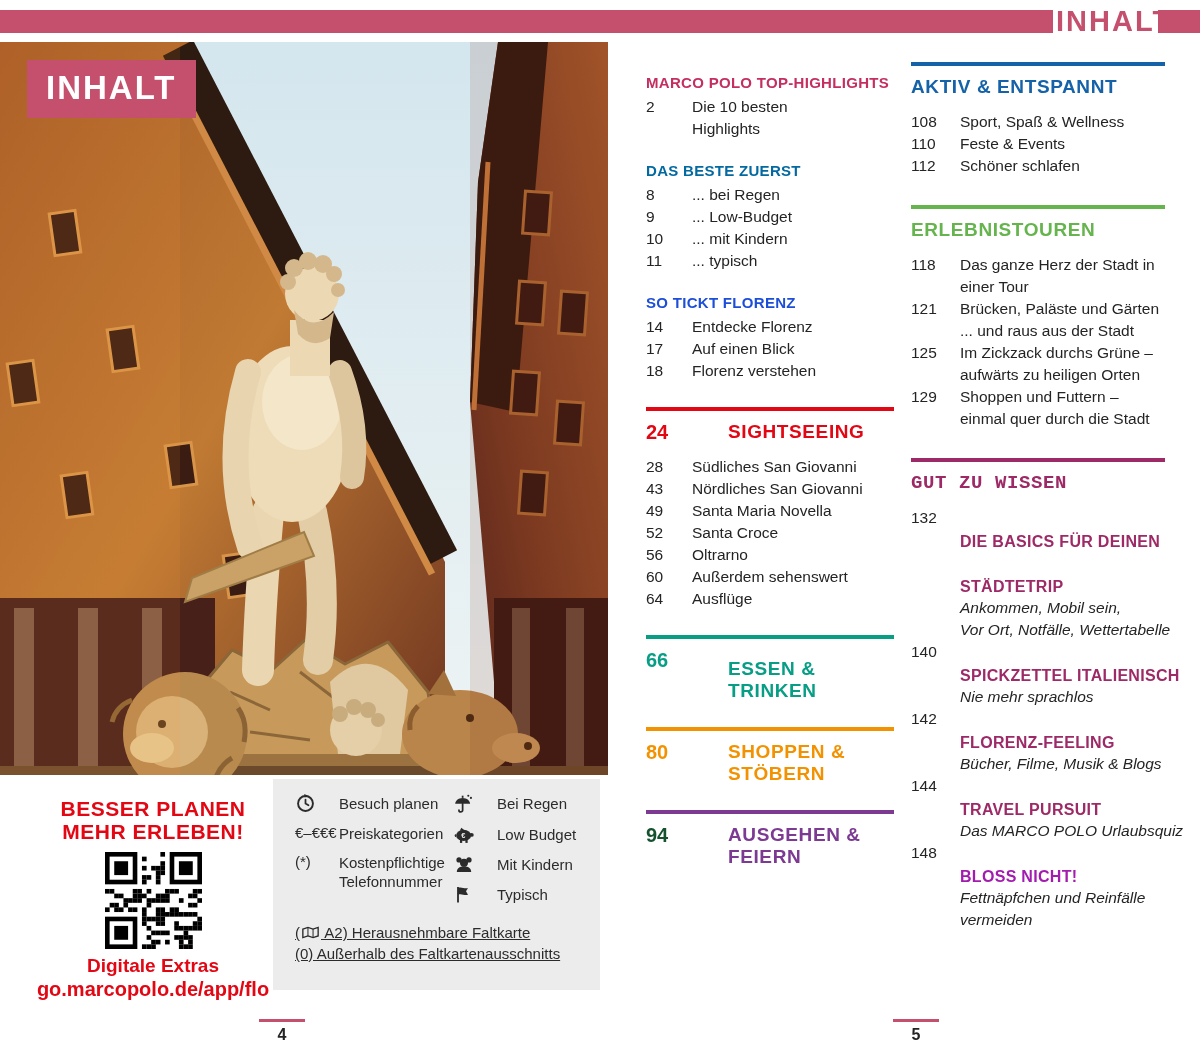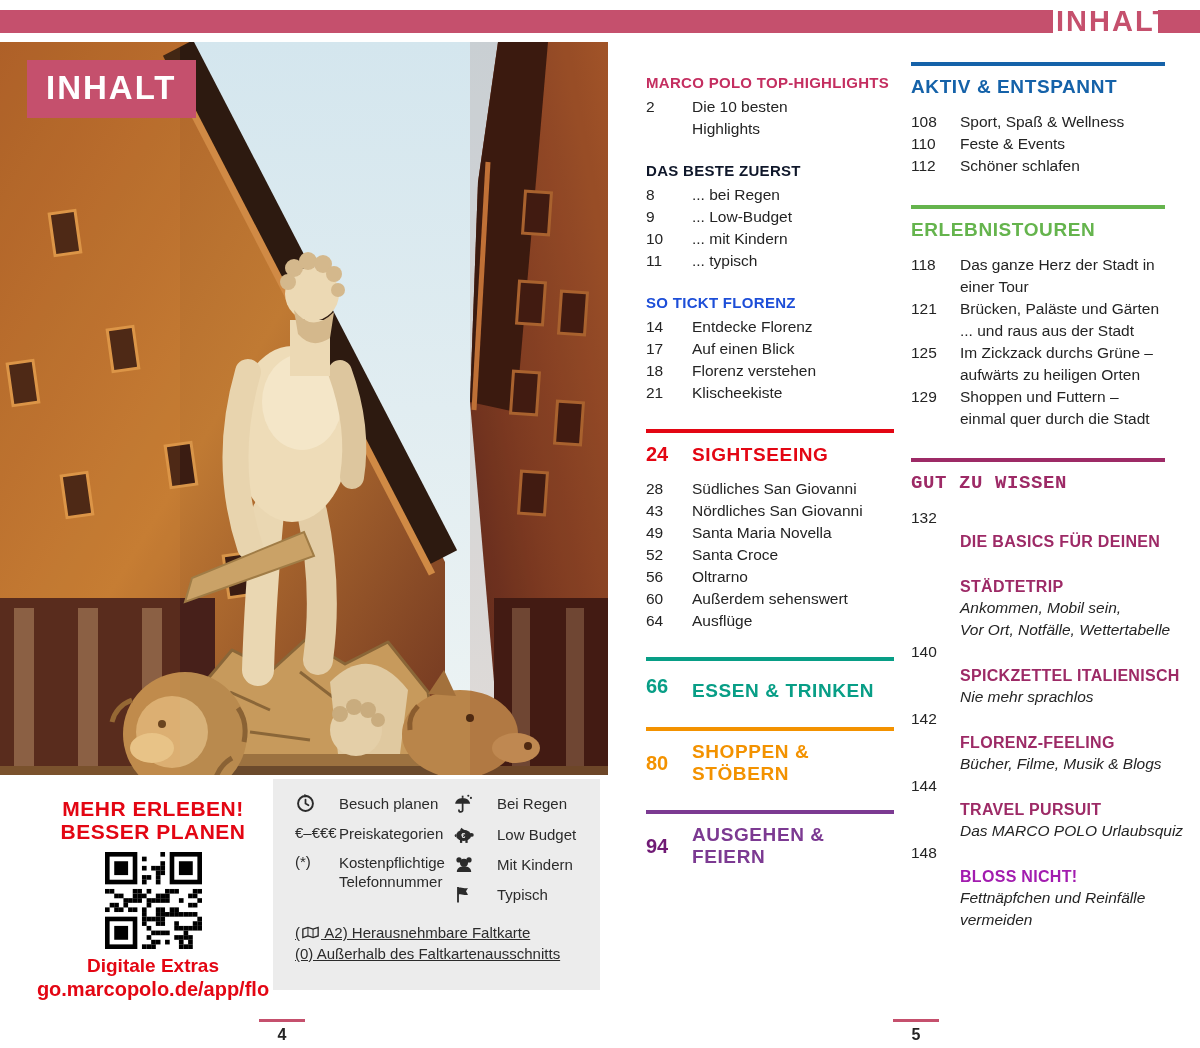--- a/index.html
+++ b/index.html
@@ -18,21 +18,21 @@
   .badge{position:absolute;left:27px;top:18px;background:#c5506d;color:#fff;
          font-size:33px;font-weight:bold;letter-spacing:2px;padding:9px 19px 11px 19px;}
 
   
   .col{position:absolute;}
   #toc-middle{left:646px;top:74px;width:248px;}
   #toc-right{left:911px;top:62px;width:254px;}
   .sec.minor{margin-bottom:22px;}
   .minortitle{font-weight:bold;font-size:15px;letter-spacing:.3px;margin-bottom:5px;}
   .rule{height:4px;margin-bottom:10px;}
-  .chaprow{display:flex;align-items:center;}
+  .chaprow{display:flex;align-items:flex-start;gap:36px;}
   .chapnum{width:46px;flex:none;font-size:20px;font-weight:bold;}
   .chaptitle{font-size:19px;font-weight:bold;letter-spacing:.6px;}
   .chaphead{font-size:19px;font-weight:bold;letter-spacing:.6px;margin-bottom:13px;}
   .sec.chapter{margin-top:25px;}
   .sec.chapter .entries{margin-top:12px;}
   #toc-right .sec.chapter-head + .sec.chapter-head{margin-top:28px;}
   .erow{display:flex;font-size:15.5px;line-height:22px;color:#242424;}
   .enum{width:46px;flex:none;}
   #toc-right .enum{width:49px;}
   .eline{white-space:nowrap;}
@@ -195,21 +195,21 @@
           <div class="erow">
             <span class="enum">2</span>
             <div class="etext">
               <div class="eline">Die 10 besten</div>
               <div class="eline">Highlights</div>
             </div>
           </div>
         </div>
       </div>
       <div class="sec minor">
-        <div class="minortitle" style="color: #0f172a;">DAS BESTE ZUERST</div>
+        <div class="minortitle" style="color: #0369a1;">DAS BESTE ZUERST</div>
         <div class="entries">
           <div class="erow">
             <span class="enum">8</span>
             <div class="etext">
               <div class="eline">... bei Regen</div>
             </div>
           </div>
           <div class="erow">
             <span class="enum">9</span>
             <div class="etext">
@@ -242,26 +242,20 @@
           <div class="erow">
             <span class="enum">17</span>
             <div class="etext">
               <div class="eline">Auf einen Blick</div>
             </div>
           </div>
           <div class="erow">
             <span class="enum">18</span>
             <div class="etext">
               <div class="eline">Florenz verstehen</div>
-            </div>
-          </div>
-          <div class="erow">
-            <span class="enum">21</span>
-            <div class="etext">
-              <div class="eline">Klischeekiste</div>
             </div>
           </div>
         </div>
       </div>
       <div class="sec chapter">
         <div class="rule" style="background: rgb(227, 6, 19);"></div>
         <div class="chaprow">
           <span class="chapnum" style="color: rgb(227, 6, 19);">24</span>
           <span class="chaptitle" style="color: rgb(227, 6, 19);">SIGHTSEEING</span>
         </div>
@@ -320,21 +314,21 @@
       <div class="sec chapter">
         <div class="rule" style="background: rgb(243, 146, 0);"></div>
         <div class="chaprow">
           <span class="chapnum" style="color: rgb(243, 146, 0);">80</span>
           <span class="chaptitle" style="color: rgb(243, 146, 0);">SHOPPEN &amp; STÖBERN</span>
         </div>
       </div>
       <div class="sec chapter">
         <div class="rule" style="background: rgb(124, 58, 146);"></div>
         <div class="chaprow">
-          <span class="chapnum" style="color: #701a75;">94</span>
+          <span class="chapnum" style="color: #14532d;">94</span>
           <span class="chaptitle" style="color: rgb(124, 58, 146);">AUSGEHEN &amp; FEIERN</span>
         </div>
       </div>
     </section>
   <section id="toc-right" class="col">
       <div class="sec chapter-head">
         <div class="rule" style="background: rgb(21, 98, 169);"></div>
         <div class="chaphead" style="color: rgb(21, 98, 169);">AKTIV &amp; ENTSPANNT</div>
         <div class="entries">
           <div class="erow">
@@ -431,22 +425,22 @@
               <div class="eline caps" style="color: #a21caf;">BLOSS NICHT!</div>
               <div class="eline ital">Fettnäpfchen und Reinfälle</div>
               <div class="eline ital">vermeiden</div>
             </div>
           </div>
         </div>
       </div>
     </section>
 
   <aside class="promo">
+    <div class="promo-line" style="color: rgb(227, 6, 19);">BESSER PLANEN</div>
     <div class="promo-line" style="color: rgb(227, 6, 19);">MEHR ERLEBEN!</div>
-    <div class="promo-line" style="color: rgb(227, 6, 19);">BESSER PLANEN</div>
     <svg id="qr" class="promo-qr" width="97" height="97" viewBox="0 0 100 100">
         <rect width="100" height="100" fill="#fff"></rect>
         <g fill="#000">
           <rect x="57.1" y="0.0" width="4.8" height="4.8"></rect>
           <rect x="38.1" y="4.8" width="4.8" height="4.8"></rect>
           <rect x="57.1" y="9.5" width="4.8" height="4.8"></rect>
           <rect x="38.1" y="14.3" width="4.8" height="4.8"></rect>
           <rect x="47.6" y="14.3" width="4.8" height="4.8"></rect>
           <rect x="52.4" y="14.3" width="4.8" height="4.8"></rect>
           <rect x="57.1" y="14.3" width="4.8" height="4.8"></rect>

